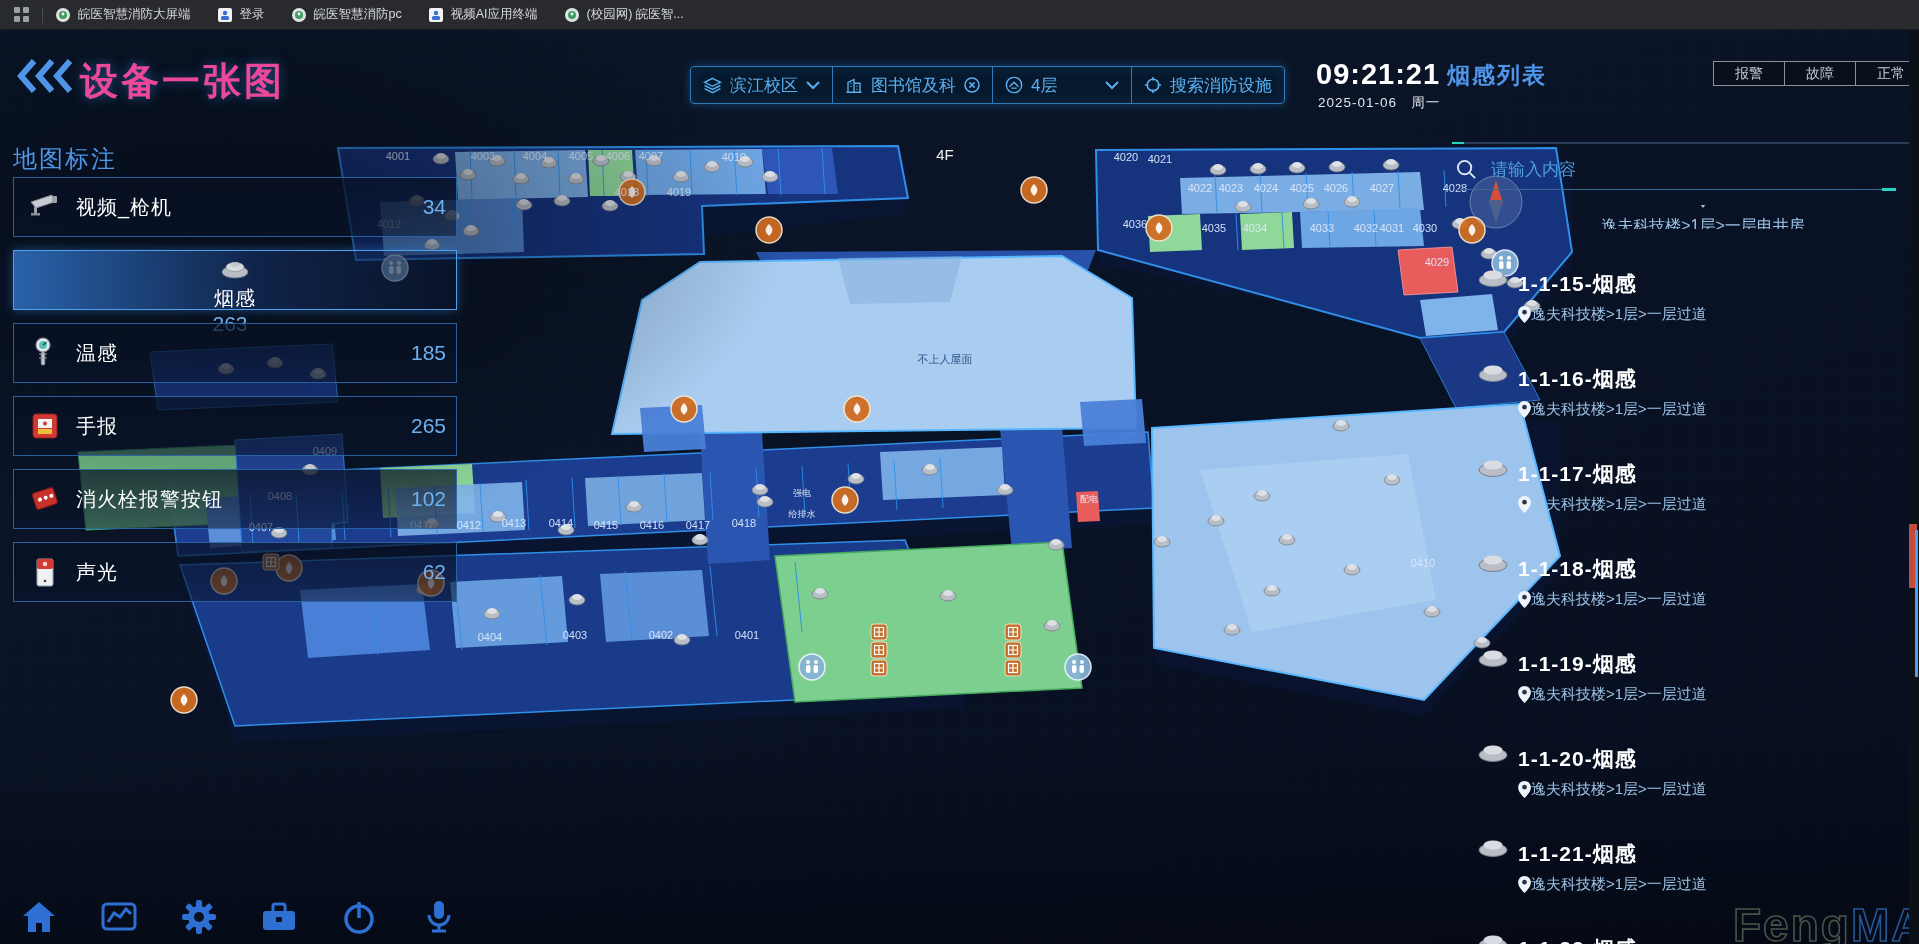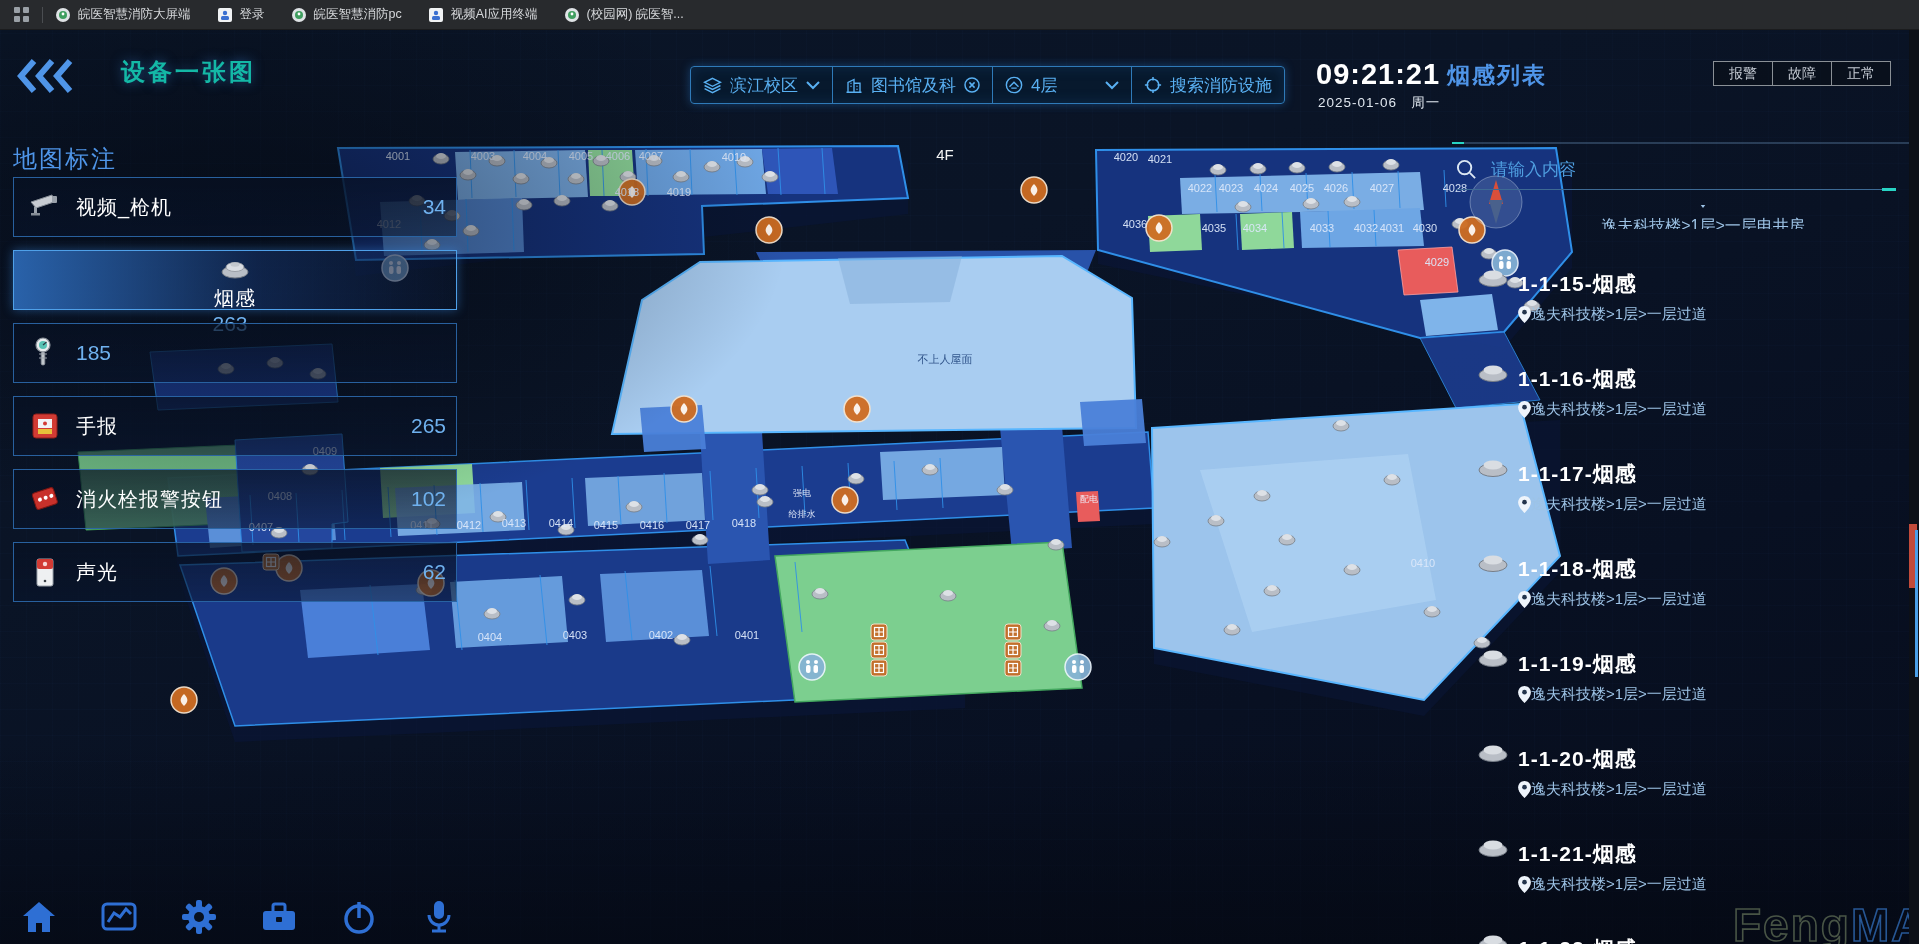--- a/index.html
+++ b/index.html
@@ -22,38 +22,38 @@
   .app-bg::before { content:""; position:absolute; inset:0; opacity:.55;
      background:repeating-linear-gradient(0deg,rgba(70,115,180,.055) 0 1px,transparent 1px 26px),
                 repeating-linear-gradient(90deg,rgba(70,115,180,.055) 0 1px,transparent 1px 26px); }
   #floor-map { position:absolute; left:0; top:0; width:1919px; height:944px; }
   .map-shade { position:absolute; left:0; top:30px; width:1919px; height:914px; pointer-events:none;
      background:radial-gradient(900px 480px at 12% 22%, rgba(3,7,16,.6), transparent 62%),
                 linear-gradient(180deg, transparent 78%, rgba(4,8,18,.7) 100%); }
 
   
   .back-btn { position:absolute; left:16px; top:56px; width:58px; height:40px; cursor:pointer; }
-  .page-title { position:absolute; left:80px; top:56px; font-size:24px; font-weight:bold; color:#14b8a6;
-                letter-spacing:3px; text-shadow:0 0 12px rgba(60,140,230,.5);margin-left:41px; }
+  .page-title { position:absolute; left:80px; top:56px; font-size:38px; font-weight:bold; color:#ec4899;
+                letter-spacing:3px; text-shadow:0 0 12px rgba(60,140,230,.5); }
 
   
   .filter-bar { position:absolute; left:690px; top:66px; height:38px; display:flex;
      background:rgba(8,26,46,.92); border:1px solid #2f7ab8; border-radius:4px;
      box-shadow:0 0 10px rgba(40,120,200,.45), inset 0 0 14px rgba(30,90,160,.25); color:#59b0f2; font-size:17px; }
   .seg { display:flex; align-items:center; gap:8px; padding:6px 12px; border-right:1px solid #2f7ab8; cursor:pointer; }
   .seg:last-child { border-right:none; }
   .seg-label.clip { max-width:86px; overflow:hidden; white-space:nowrap; display:inline-block; }
   .seg svg { flex:none; }
 
   
   .clock-time { position:absolute; left:1316px; top:58px; color:#fff; font-size:29px; font-weight:bold; letter-spacing:1px; }
   .clock-date { position:absolute; left:1318px; top:94px; color:#dfe6ee; font-size:13.5px; letter-spacing:1px; }
   .panel-title { position:absolute; left:1447px; top:60px; color:#4f95e8; font-size:23px; font-weight:bold; letter-spacing:2px; }
   .status-group { position:absolute; left:1714px; top:61px; display:flex; }
-  .status-group button { width:60px; height:25px; background:rgba(10,14,22,.55); border:1px solid #8a9096;
+  .status-group button { width:72px; height:25px; background:rgba(10,14,22,.55); border:1px solid #8a9096;
       color:#c5cbd4; font-size:14px; margin-left:-1px; cursor:pointer; font-family:inherit;text-align:center; }
 
   
   .legend-title { position:absolute; left:13px; top:143px; color:#4f95e8; font-size:24px; letter-spacing:2px; }
   .legend { position:absolute; left:13px; top:177px; width:444px; }
   .legend-row { position:relative; height:60px; margin-bottom:13px; display:flex; align-items:center;
       background:linear-gradient(180deg,rgba(7,16,34,.72),rgba(8,20,44,.55));
       border:1px solid rgba(46,110,180,.85); cursor:pointer; }
   .legend-row.selected { background:linear-gradient(90deg,rgba(45,107,185,.9) 0%,rgba(24,58,120,.5) 55%,rgba(12,28,64,.25) 100%);
       border:1px solid #4fa0e8; box-shadow:0 0 10px rgba(60,140,230,.45);flex-direction:column; }
@@ -537,20 +537,21 @@
     </div>
 
     <div class="legend-row">
       <svg class="l-icon" viewBox="0 0 34 34">
         <circle cx="15" cy="9" r="7" fill="#e8ecef" stroke="#868d96" stroke-width="1.2"></circle>
         <circle cx="15" cy="9" r="4" fill="#57c2b4"></circle>
         <path d="M15 9 L18.5 6" stroke="#2a3a44" stroke-width="1.2"></path>
         <rect x="13.2" y="16" width="3.6" height="13" rx="1.5" fill="#c0c6cc" stroke="#868d96" stroke-width="0.8"></rect>
         <path d="M11 18 h8 M11 22 h8" stroke="#9aa1aa" stroke-width="1"></path>
       </svg>
+      <span class="l-label">温感</span>
       <span class="l-count">185</span>
     </div>
 
     <div class="legend-row">
       <svg class="l-icon" viewBox="0 0 34 34">
         <rect x="5" y="5" width="24" height="24" rx="3" fill="#d23b34" stroke="#8e1f1a" stroke-width="1"></rect>
         <rect x="10" y="10" width="14" height="9" fill="#f2f3f5"></rect>
         <rect x="10" y="20" width="14" height="5" fill="#e8c03a"></rect>
         <circle cx="17" cy="14.5" r="2" fill="#d23b34"></circle>
       </svg>

